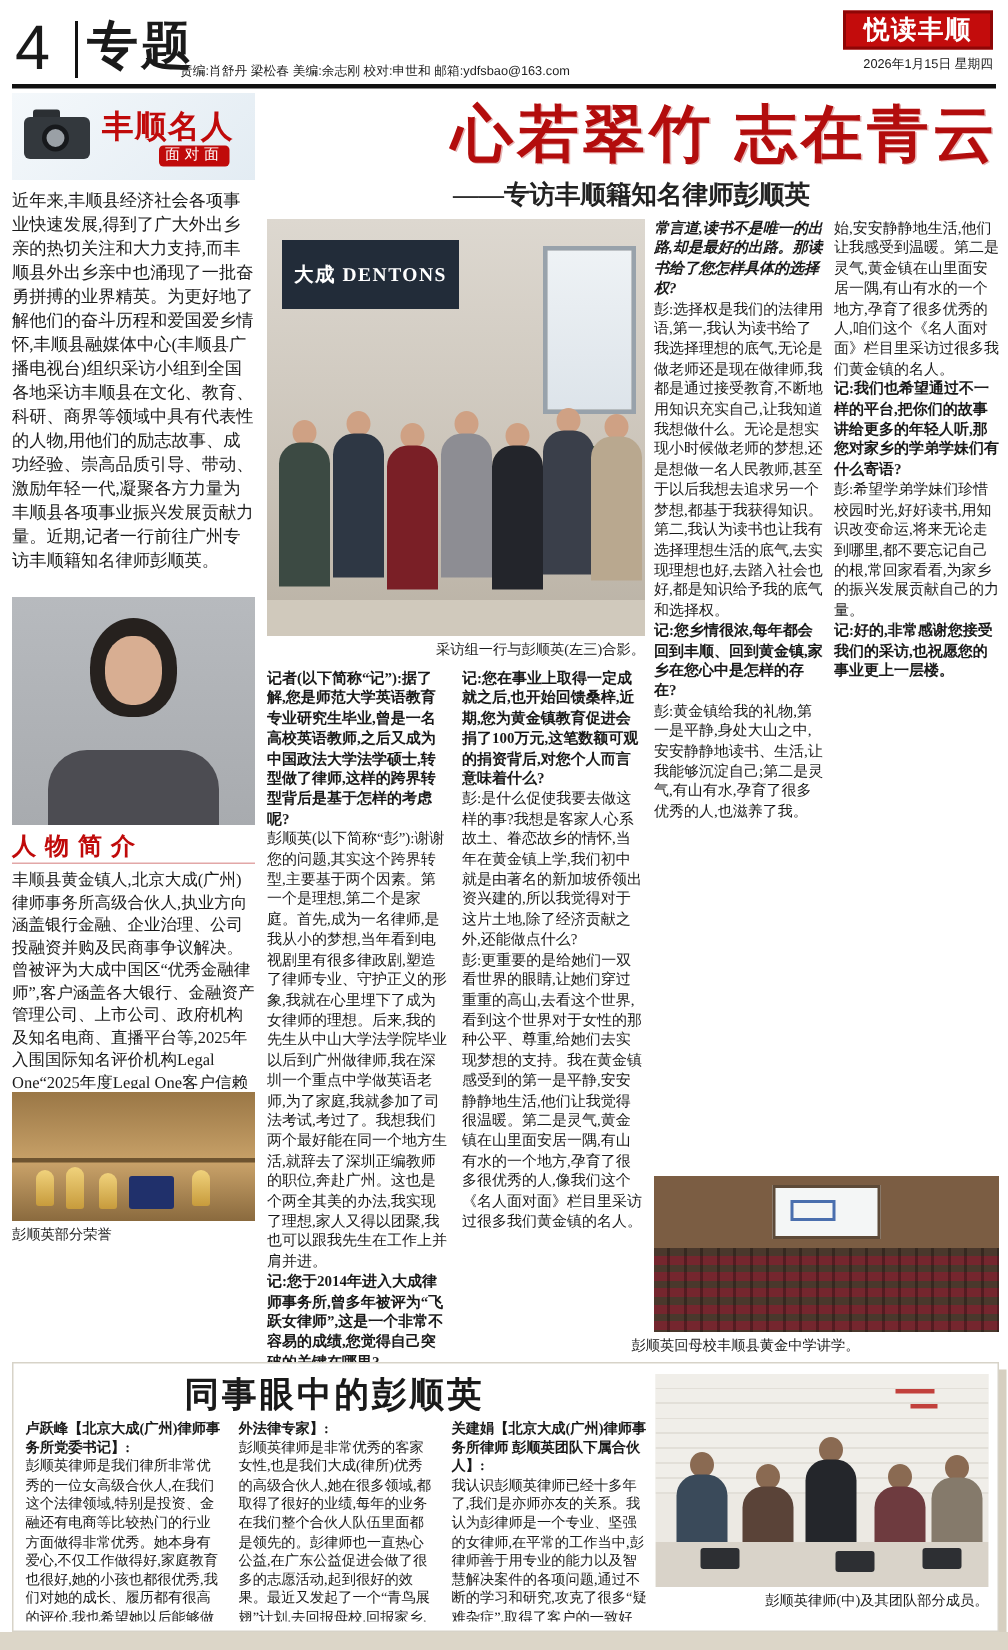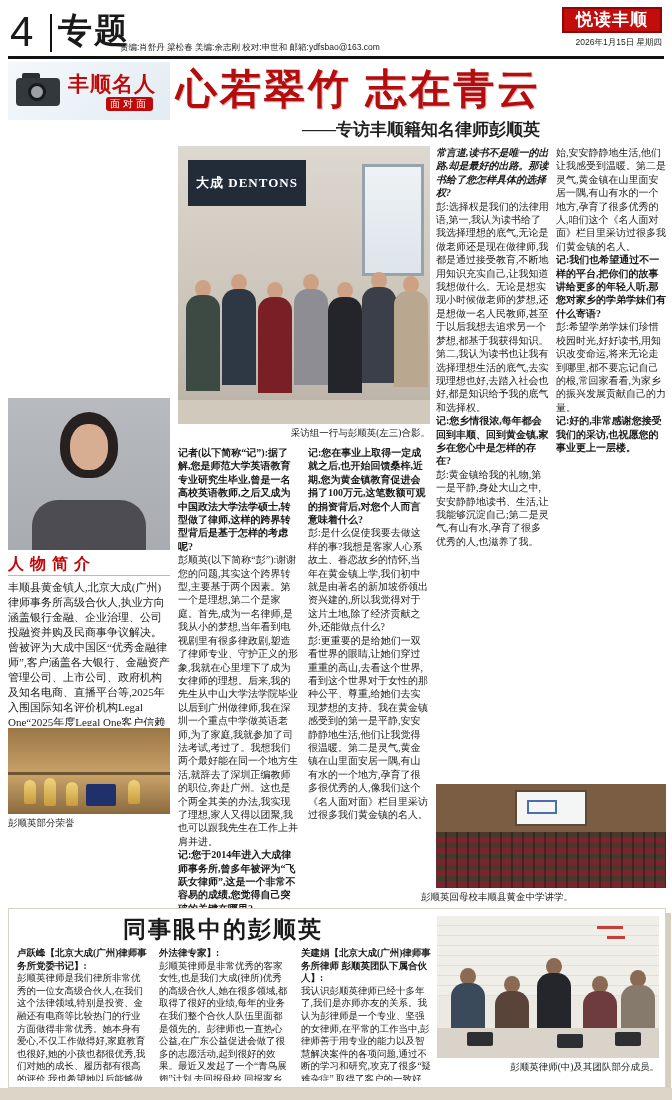--- a/index.html
+++ b/index.html
@@ -12,21 +12,21 @@
   .pno{left:10px;top:8px;font-size:42px;font-family:"Liberation Sans",sans-serif;font-weight:400}
   .pdiv{left:50px;top:14px;width:2px;height:38px;background:#111}
   .sec{left:58px;top:8px;font-size:34px;font-weight:bold;font-family:"Liberation Sans",sans-serif;letter-spacing:2px}
   .eds{left:120px;top:42px;font-size:8.5px;font-family:"Liberation Sans",sans-serif;color:#222}
   .masthead{right:10px;top:7px;width:100px;height:26px;background:#c30c0c;border:2px solid #8e0606;
             color:#fff;font-weight:bold;font-size:17px;line-height:22px;text-align:center;letter-spacing:1px}
   .issue-date{right:10px;top:37px;font-size:8.5px;font-family:"Liberation Sans",sans-serif}
   .hrule{left:8px;top:56px;width:656px;height:3px;background:#111}
 
   
-  .htitle{left:176px;top:62px;width:490px;text-align:left;font-size:41px;font-weight:bold;
+  .htitle{left:176px;top:62px;width:490px;text-align:right;font-size:41px;font-weight:bold;
           color:#b30d0d;letter-spacing:3px;text-shadow:1px 1px 0 #e5b5b5}
   .hsub{left:176px;top:118px;width:490px;text-align:center;font-size:17px;font-weight:bold;color:#222}
 
   
   .logo{left:8px;top:62px;width:162px;height:58px;background:linear-gradient(135deg,#f4f8fb,#e3ecf3)}
   .cam-body{left:8px;top:16px;width:44px;height:28px;background:#33383d;border-radius:4px}
   .cam-lens{left:20px;top:21px;width:18px;height:18px;background:#9aa0a6;border:3px solid #17191c;border-radius:50%}
   .cam-top{left:14px;top:11px;width:18px;height:8px;background:#2b2f33;border-radius:2px}
   .logo-title{left:60px;top:8px;font-size:21px;font-weight:bold;color:#c00a0a;letter-spacing:1px}
   .logo-badge{left:98px;top:35px;background:#c00a0a;color:#fff;font-size:10px;line-height:14px;
@@ -119,20 +119,23 @@
   <div class="abs hsub">——专访丰顺籍知名律师彭顺英</div>
 
   <div class="abs logo">
     <div class="abs cam-top"></div>
     <div class="abs cam-body"></div>
     <div class="abs cam-lens"></div>
     <div class="abs logo-title">丰顺名人</div>
     <div class="abs logo-badge">面对面</div>
   </div>
 
+  <div class="abs intro">
+      <p>近年来,丰顺县经济社会各项事业快速发展,得到了广大外出乡亲的热切关注和大力支持,而丰顺县外出乡亲中也涌现了一批奋勇拼搏的业界精英。为更好地了解他们的奋斗历程和爱国爱乡情怀,丰顺县融媒体中心(丰顺县广播电视台)组织采访小组到全国各地采访丰顺县在文化、教育、科研、商界等领域中具有代表性的人物,用他们的励志故事、成功经验、崇高品质引导、带动、激励年轻一代,凝聚各方力量为丰顺县各项事业振兴发展贡献力量。近期,记者一行前往广州专访丰顺籍知名律师彭顺英。</p>
+    </div>
 
   <div class="abs portrait">
     <div class="abs p-hair"></div>
     <div class="abs p-face"></div>
     <div class="abs p-body"></div>
   </div>
 
   <div class="abs profile-h">人物简介</div>
   <div class="abs profile-line"></div>
   <div class="abs bio">

